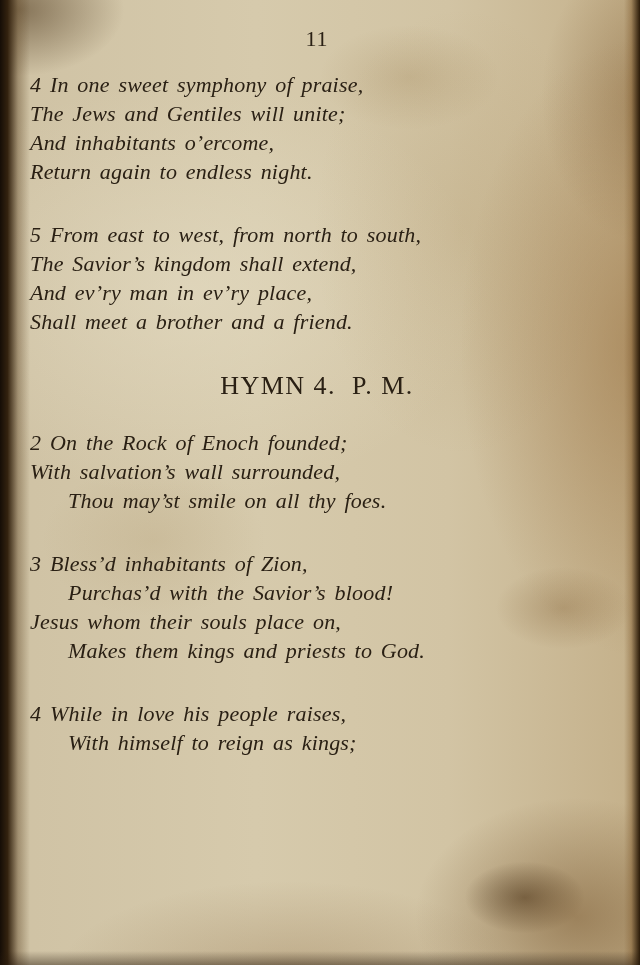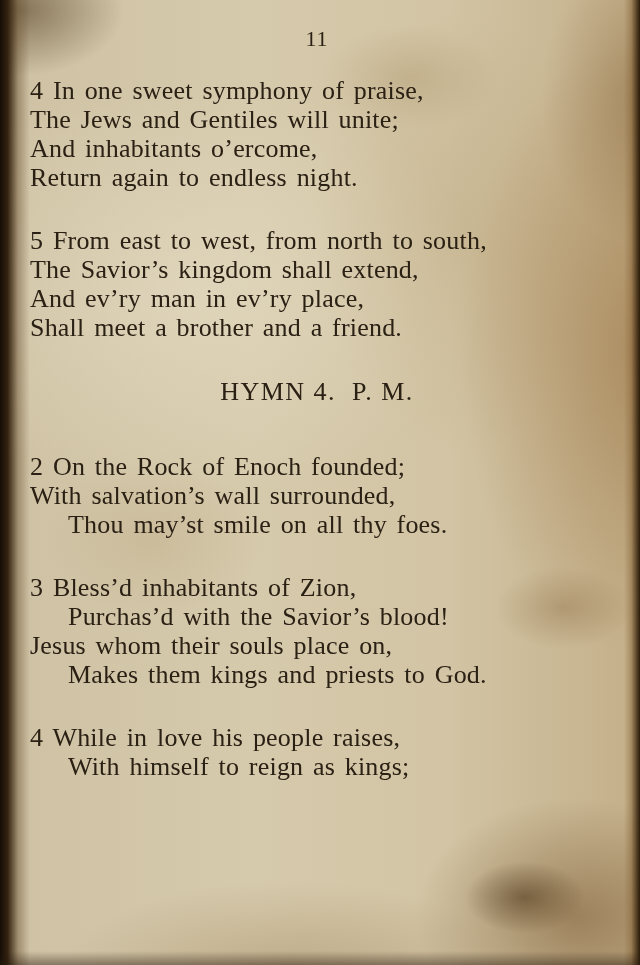--- a/index.html
+++ b/index.html
@@ -63,41 +63,42 @@
   .content {
     position: absolute;
     left: 30px;
     right: 36px;
     top: 26px;
   }
   .page-number {
     text-align: center;
     font-size: 22px;
     line-height: 26px;
-    margin-bottom: 24px;
+    margin-bottom: 18px;
     letter-spacing: 1px;
   }
   .stanza {
     margin: 0 0 34px 0;
-    font-size: 26px;
+    font-size: 22px;
     line-height: 29px;
     word-spacing: 3px;
     letter-spacing: 0.2px;
+    font-style: italic;
   }
   .line {
     white-space: pre-wrap;
   }
   .line.indent {
     padding-left: 38px;
   }
   .heading {
     text-align: center;
     font-size: 26px;
     line-height: 32px;
-    margin: 12px 0 44px 0;
+    margin: 12px 0 26px 0;
     letter-spacing: 1.5px;
     white-space: pre;
   }
 </style>
 </head>
 <body>
 
 <div class="page">
   <div class="stains"></div>
   <div class="edge-left"></div>

